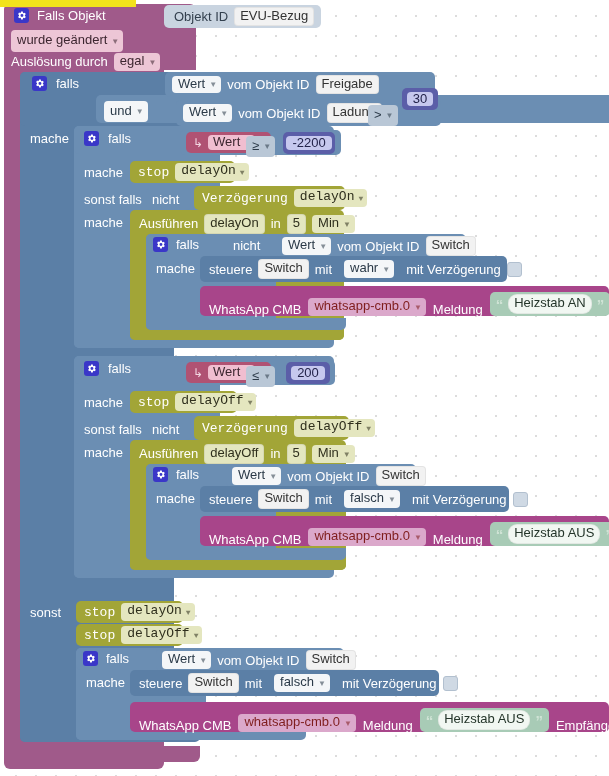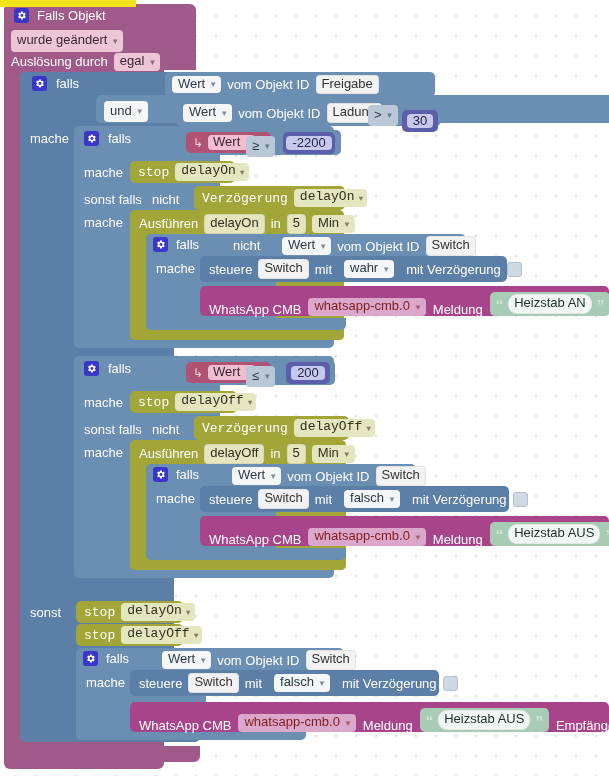--- a/index.html
+++ b/index.html
@@ -80,20 +80,24 @@
 
   <div class="row" style="position:absolute;left:14px;top:8px;gap:8px;">
     <span class="gear">
       <svg width="11" height="11" viewBox="0 0 24 24">
           <path fill="#ffffff" d="M19.4 13a7.6 7.6 0 0 0 0-2l2-1.6-2-3.4-2.4 1a7.7 7.7 0 0 0-1.7-1L14.9 3h-3.8l-.4 2.6c-.6.2-1.2.6-1.7 1l-2.4-1-2 3.4L6.6 11a7.6 7.6 0 0 0 0 2l-2 1.6 2 3.4 2.4-1c.5.4 1.1.8 1.7 1l.4 2.6h3.8l.4-2.6c.6-.2 1.2-.6 1.7-1l2.4 1 2-3.4L19.4 13zM13 15.2A3.2 3.2 0 1 1 13 8.8a3.2 3.2 0 0 1 0 6.4z"></path>
         </svg>
     </span>
     <span class="lbl">Falls Objekt</span>
   </div>
 
+  <div class="blk c-blue-dd row" style="left:164px;top:5px;height:23px;padding:0 7px 0 10px;gap:6px;background:#c9d4e0;">
+    <span style="color:#33404e;font-size:13px;">Objekt ID</span>
+    <span class="fld">EVU-Bezug</span>
+  </div>
 
   <div class="dd c-pink-fld" style="position:absolute;left:11px;top:30px;height:19px;background:#edc6d6;">
     <span>wurde geändert</span>
     <span class="caret">▼</span>
   </div>
 
   <div class="row" style="position:absolute;left:11px;top:53px;gap:6px;align-items:center;">
     <span class="lbl">Auslösung durch</span>
     <span class="dd c-pink-fld" style="background:#edc6d6;">
       <span>egal</span>
@@ -134,21 +138,21 @@
       <span>Wert</span>
       <span class="caret">▼</span>
     </span>
     <span class="lbl">vom Objekt ID</span>
     <span class="fld">Ladung</span>
   </div>
   <div class="dd c-grey-dd" style="position:absolute;left:368px;top:105px;height:18px;background:#b9c7d6;">
     <span>&gt;</span>
     <span class="caret">▼</span>
   </div>
-  <div class="blk c-indigo" style="left:402px;top:110px;width:36px;height:22px;display:flex;align-items:center;justify-content:center;">
+  <div class="blk c-indigo" style="left:402px;top:88px;width:36px;height:22px;display:flex;align-items:center;justify-content:center;">
     <span class="fld c-indigo-fld" style="padding:0 6px;border:none;">30</span>
   </div>
 
   <span class="lbl" style="position:absolute;left:30px;top:132px;">mache</span>
 
   <div class="blk c-blue-lt" style="left:74px;top:126px;width:146px;height:222px;"></div>
   <div class="blk c-blue-lt" style="left:74px;top:126px;width:260px;height:28px;"></div>
   <div class="blk c-blue-lt" style="left:74px;top:334px;width:260px;height:14px;border-radius:0 0 5px 5px;"></div>
 
   <div class="row" style="position:absolute;left:84px;top:131px;gap:9px;">

